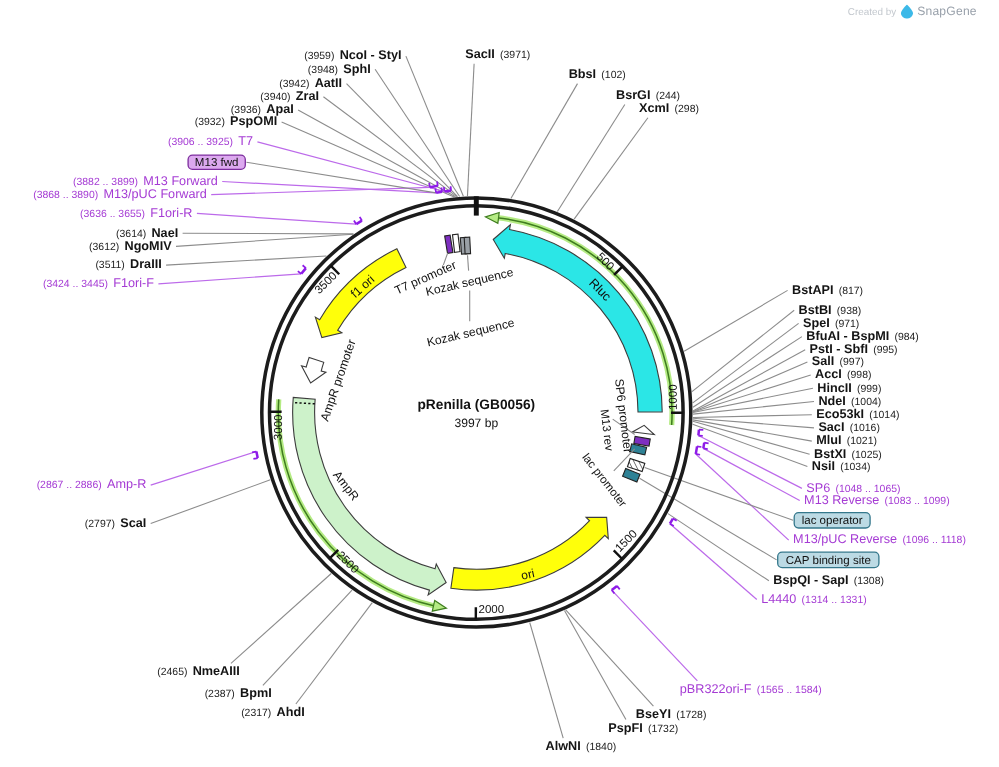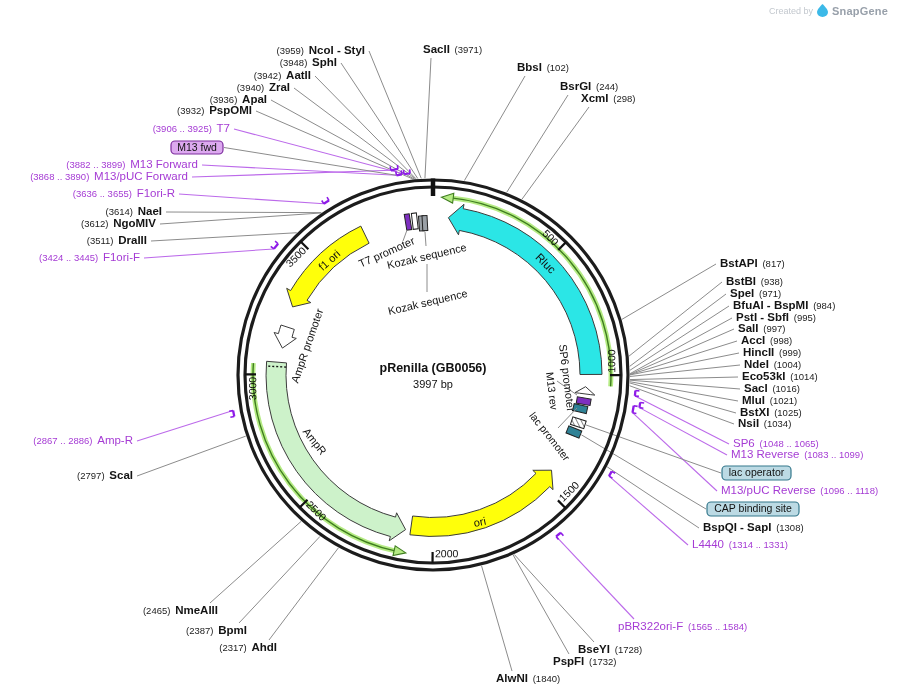--- a/index.html
+++ b/index.html
@@ -2,21 +2,21 @@
 <html><head>
 <meta charset="utf-8">
 <style>
   html,body{margin:0;padding:0;background:#ffffff;}
   .stage{position:relative;width:908px;height:697px;background:#fff;overflow:hidden;
          font-family:"Liberation Sans", sans-serif;}
   svg text{font-family:"Liberation Sans", sans-serif;}
   .watermark{position:absolute;top:4px;right:20px;display:flex;align-items:center;gap:4px;
              font-size:9px;}
   .wm-created{color:#C3C8CE;font-size:9px;}
-  .wm-brand{color:#98A0AA;font-size:11px;font-weight:bold;letter-spacing:.2px;}
+  .wm-brand{color:#98A0AA;font-size:11px;font-weight:normal;letter-spacing:.2px;}
   .wm-logo{display:inline-block;width:11px;height:13px;}
 </style>
 </head>
 <body>
 
 <div class="stage">
   <svg id="map" width="908" height="697" viewBox="0 0 908 697">
       <defs>
         <pattern id="hatch" patternUnits="userSpaceOnUse" width="4" height="4" patternTransform="rotate(45)">
           <rect x="0" y="0" width="4" height="4" fill="#ffffff"></rect>

